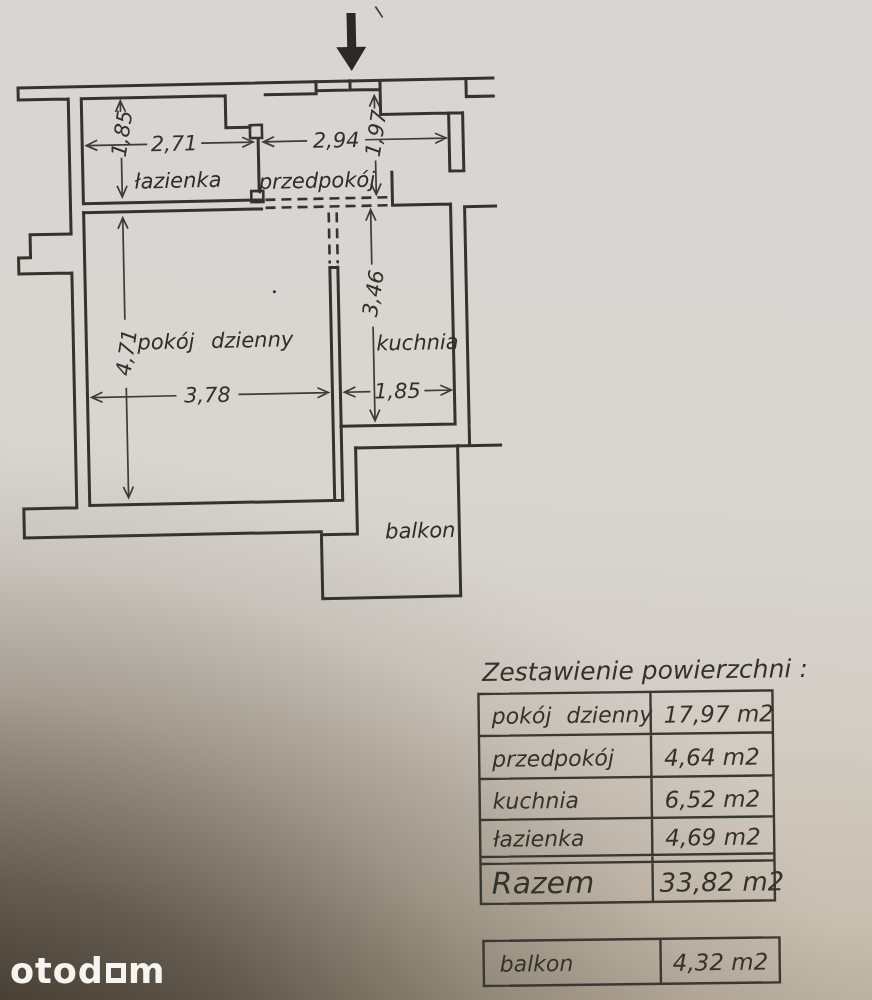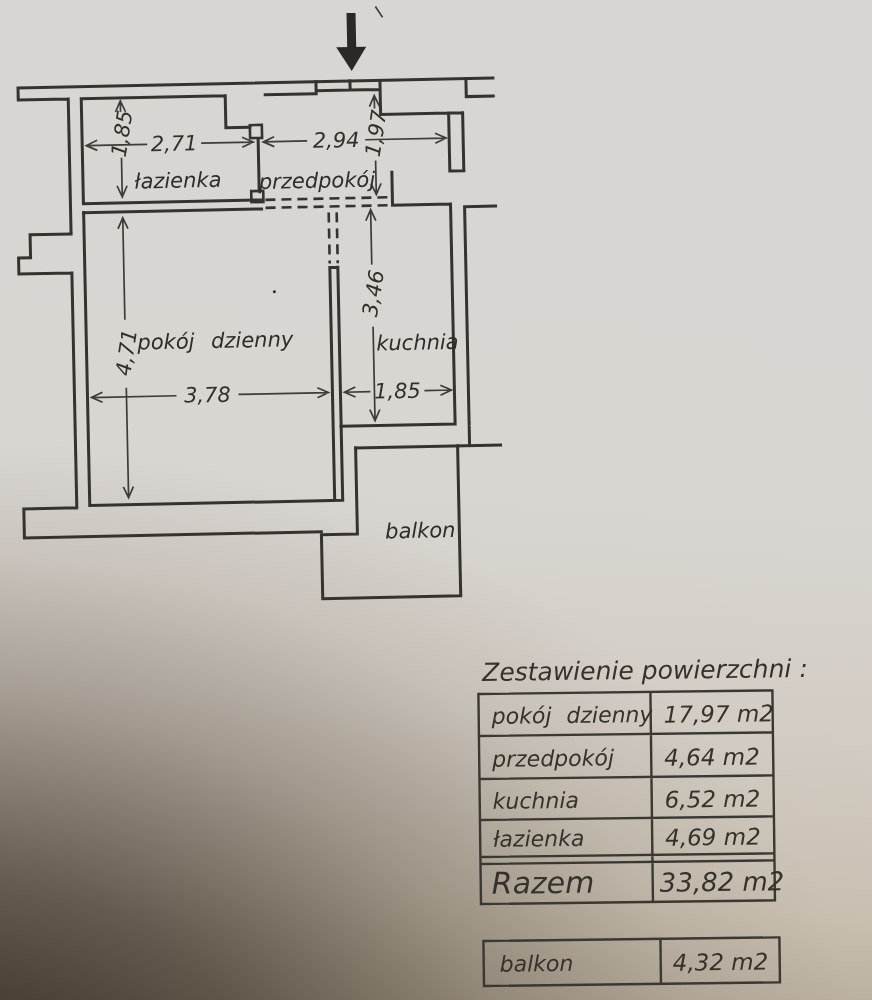--- a/index.html
+++ b/index.html
@@ -141,13 +141,14 @@
 
     <g>
       <rect class="tbl" x="480" y="941" width="296" height="45"></rect>
       <path class="tbl" d="M657,941 V986"></path>
       <text class="tbltext" x="496" y="972">balkon</text>
       <text class="tblval" x="669" y="973">4,32 m2</text>
     </g>
   </g>
 </svg>
 
+  <div class="logo"><span>otod</span><span class="sq"></span><span>m</span></div>
 </div>
 
 </body></html>

